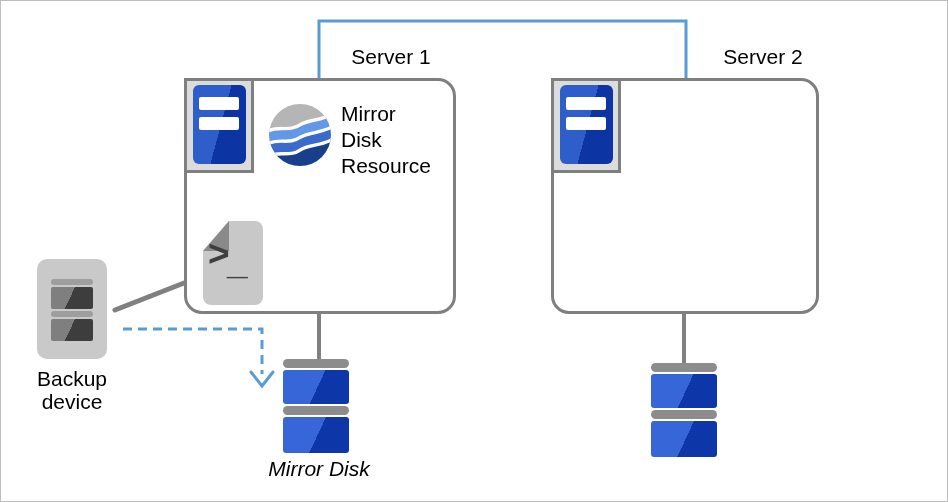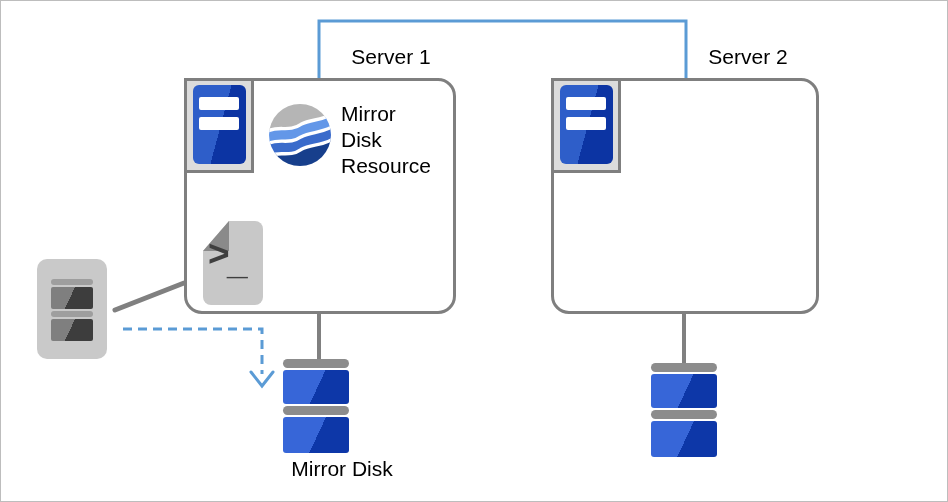--- a/index.html
+++ b/index.html
@@ -47,25 +47,25 @@
     background: #ffffff; border-radius: 2px;
   }
   .tower .slat.a { top: 12px; }
   .tower .slat.b { top: 32px; }
 
   .mdr-icon { position: absolute; left: 268px; top: 102px; z-index: 3; }
 
   .label { position: absolute; z-index: 4; font-size: 21px; line-height: 24px; }
   .label.center { text-align: center; }
   .server1-label { left: 330px; top: 44px; width: 120px; }
-  .server2-label { left: 687px; top: 44px; width: 120px; }
+  .server2-label { left: 702px; top: 44px; width: 120px; }
   .mdr-label { left: 340px; top: 100px; width: 92px; line-height: 26px; }
   .tar-label { left: 277px; top: 248px; white-space: nowrap; }
   .backup-label { left: 11px; top: 366px; width: 120px; line-height: 23px; }
-  .mirrordisk-label { left: 261px; top: 456px; width: 160px; white-space: nowrap; }
+  .mirrordisk-label { left: 238px; top: 456px; width: 160px; white-space: nowrap; font-style: italic; }
 
   .script-icon { position: absolute; left: 202px; top: 220px; width: 60px; height: 84px; z-index: 3; }
   .script-icon .page {
     position: absolute; inset: 0;
     background: #c8c8c8; border-radius: 8px;
     clip-path: polygon(0 30px, 26px 0, 100% 0, 100% 100%, 0 100%);
   }
   .script-icon .fold {
     position: absolute; left: 0; top: 0; width: 26px; height: 30px;
     background: #8a8a8a;
@@ -178,15 +178,16 @@
   <div class="disk d2">
     <div class="dbar"></div>
     <div class="dbox top"></div>
     <div class="dbar"></div>
     <div class="dbox bottom"></div>
   </div>
 
   <div class="label center server1-label">Server 1</div>
   <div class="label center server2-label">Server 2</div>
   <div class="label mdr-label">Mirror Disk Resource</div>
+  <div class="label center backup-label">Backup device</div>
   <div class="label center mirrordisk-label">Mirror Disk</div>
 
 </div>
 
 </body></html>

